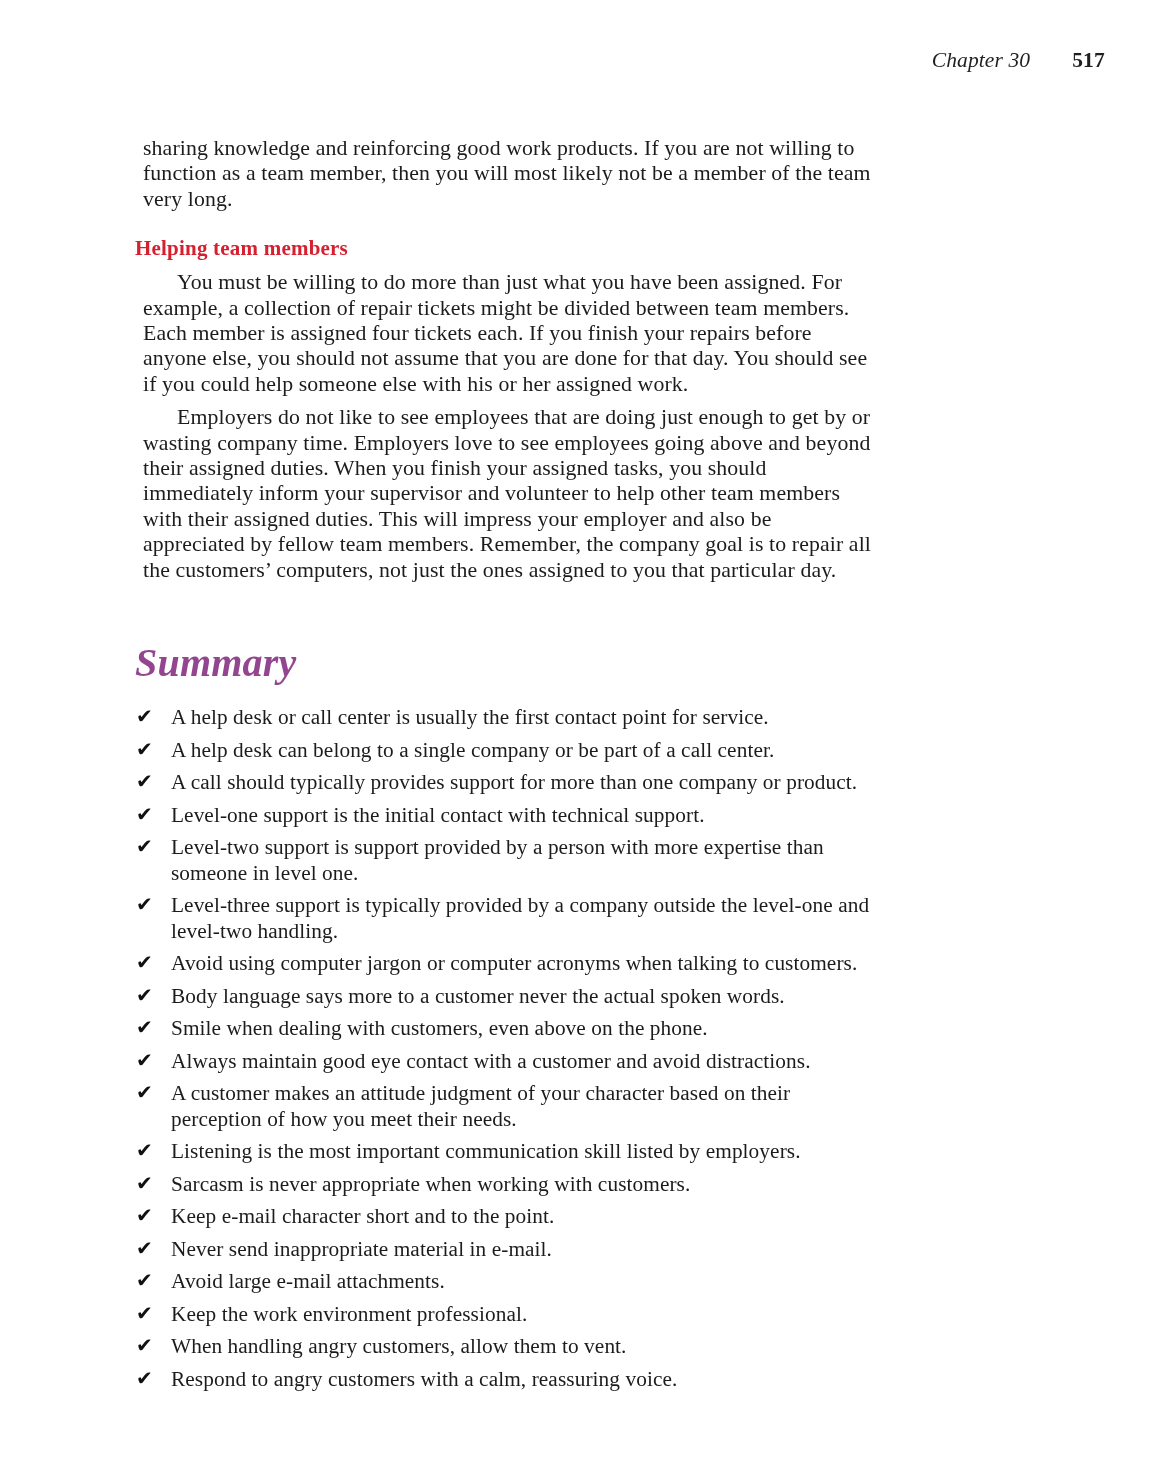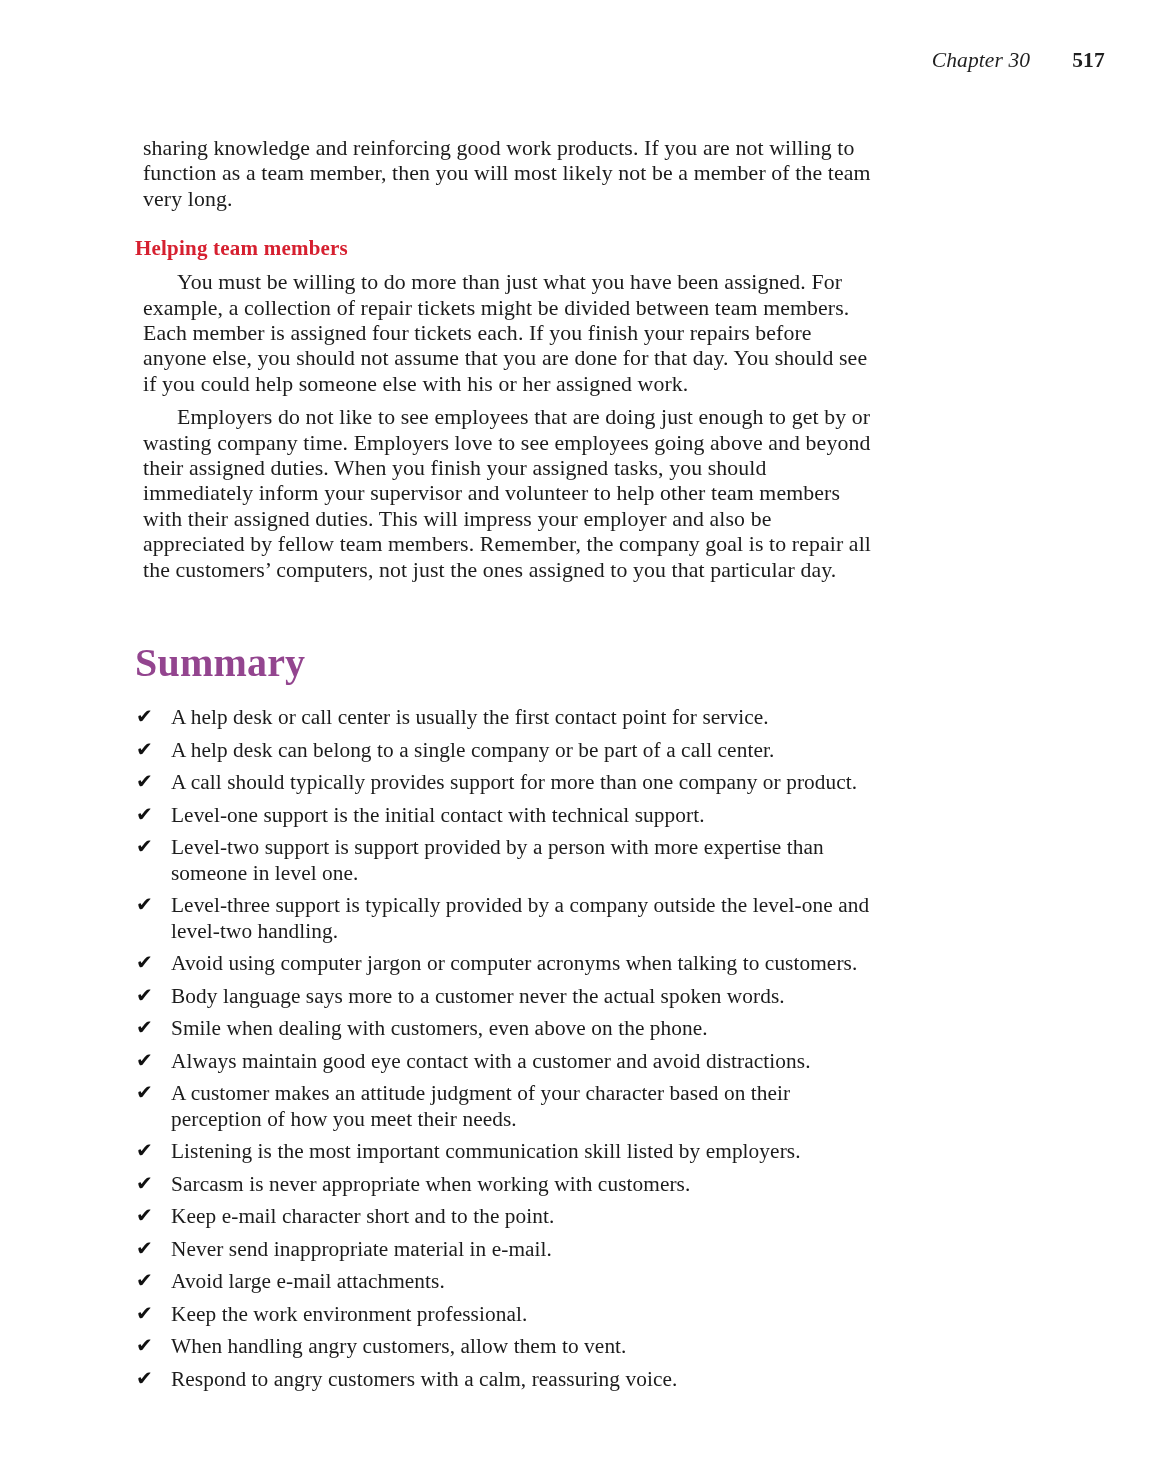--- a/index.html
+++ b/index.html
@@ -86,20 +86,21 @@
     letter-spacing: 0.01em;
   }
 
   h2.section-title {
     margin: 0;
     font-size: 40px;
     font-weight: bold;
     line-height: 44px;
     color: #93458f;
     letter-spacing: 0.005em;
+    font-style: italic;
   }
 
   .summary-block {
     margin-top: 58px;
   }
 
   ul.summary-list {
     list-style: none;
     margin: 20px 0 0 0;
     padding: 0;

